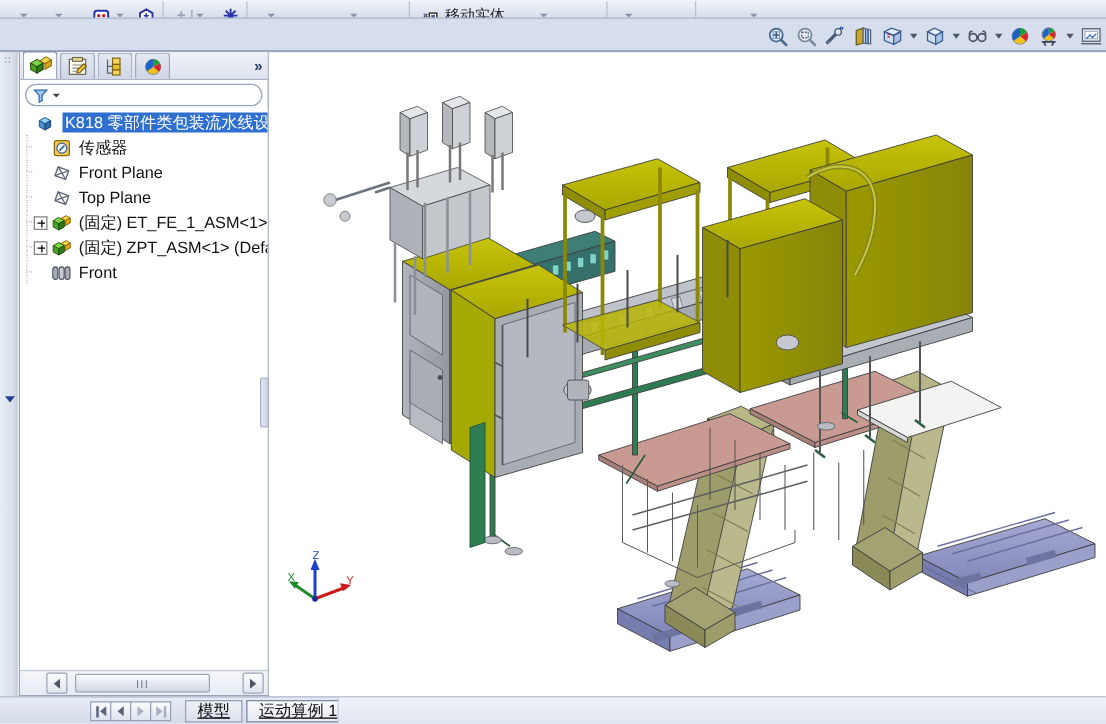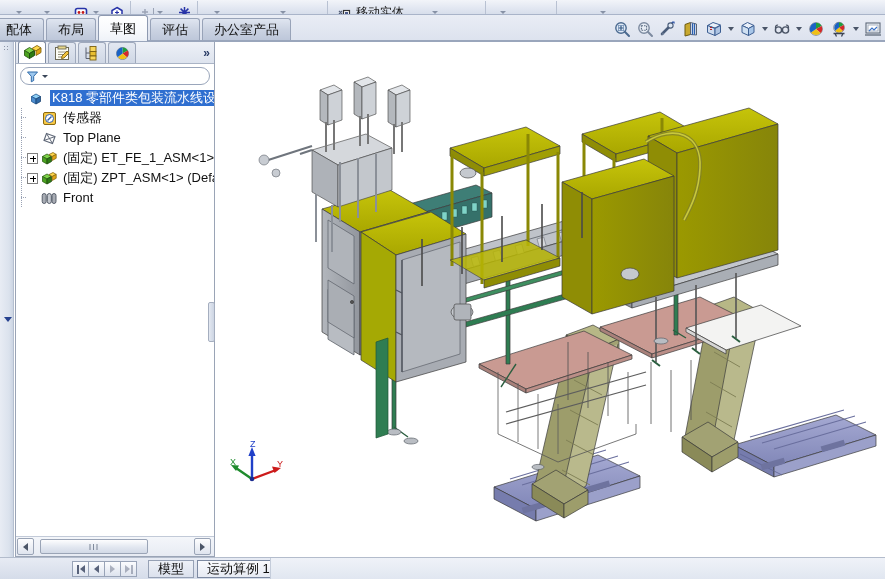--- a/index.html
+++ b/index.html
@@ -212,21 +212,21 @@
   .ticon { width: 18px; height: 18px; flex: 0 0 auto; margin-right: 3px; display: flex; align-items: center; justify-content: center; }
   .tlabel { flex: 0 0 auto; padding: 0 2px; line-height: 16px; }
   .trow.selected .tlabel {
     background: #2f6fd0;
     color: #ffffff;
   }
   .fm-hscroll {
     position: absolute; left: 0; right: 0; bottom: 0; height: 20px;
     background: linear-gradient(to bottom, #f4f6fa 0%, #e7ebf3 100%);
     border-top: 1px solid #c2cad8;
-    display: flex; align-items: center;
+    display: flex; align-items: center; padding-left: 20px;
   }
   .sb-btn {
     width: 17px; height: 17px; margin: 0 1px;
     background: linear-gradient(to bottom, #fdfdfe 0%, #dfe4ee 100%);
     border: 1px solid #9aa4b6; border-radius: 2px;
     display: flex; align-items: center; justify-content: center;
     cursor: default;
   }
   .sb-arrow-l { width:0;height:0;border-top:4px solid transparent;border-bottom:4px solid transparent;border-right:5px solid #4c5668; }
   .sb-arrow-r { width:0;height:0;border-top:4px solid transparent;border-bottom:4px solid transparent;border-left:5px solid #4c5668; }
@@ -275,21 +275,21 @@
     display: flex; align-items: center; justify-content: center;
     cursor: default;
   }
   .nav-gl { width:0;height:0;border-top:4px solid transparent;border-bottom:4px solid transparent;border-right:5px solid #58627a; }
   .nav-gr { width:0;height:0;border-top:4px solid transparent;border-bottom:4px solid transparent;border-left:5px solid #58627a; }
   .nav-gl.dim, .nav-gr.dim { opacity: .45; }
   .nav-bar { width: 2px; height: 9px; background: #58627a; }
   .nav-bar.dim { opacity: .45; }
   .sheet-tabs {
     position: absolute; left: 148px; top: 2px;
-    display: flex; align-items: center;
+    display: flex; align-items: center; text-decoration: underline;
   }
   .stab {
     height: 18px;
     padding: 0 9px;
     font-size: 13px; color: #0c0c0c;
     display: flex; align-items: center;
     background: linear-gradient(to bottom, #eef1f7 0%, #dbe1ed 100%);
     border: 1px solid #96a1b5;
     margin-right: 3px;
     cursor: default;
@@ -365,29 +365,20 @@
     <div class="rb-sep" style="left:485px;"></div>
     <div class="rb-item" style="left:500px;">
       <span class="caret sm"></span>
     </div>
     <div class="rb-sep" style="left:556px;"></div>
     <div class="rb-item" style="left:600px;">
       <span class="caret sm"></span>
     </div>
   </div>
 
-  <div class="tabbar">
-    <div class="tabs" id="ctabs">
-        <div class="ctab">配体</div>
-        <div class="ctab">布局</div>
-        <div class="ctab active">草图</div>
-        <div class="ctab">评估</div>
-        <div class="ctab">办公室产品</div>
-      </div>
-  </div>
   <div class="tabbar-underline"></div>
 
   <div class="viewtools">
     <div class="vt">
       <svg width="18" height="18" viewBox="0 0 18 18">
         <circle cx="8" cy="8" r="5.2" fill="#dfe9f5" stroke="#4b6a90" stroke-width="1.4"></circle>
         <path d="M11.8 11.8L16 16" stroke="#4b6a90" stroke-width="2" stroke-linecap="round"></path>
         <path d="M5.3 8h5.4M8 5.3v5.4" stroke="#365a85" stroke-width="1.2"></path>
         <rect x="5.4" y="5.4" width="5.2" height="5.2" fill="none" stroke="#7795bb" stroke-width=".8"></rect>
       </svg>
@@ -557,20 +548,32 @@
             <span class="dots h"></span>
             <span class="expander blank"></span>
             <span class="ticon">
               <svg width="15" height="15" viewBox="0 0 15 15">
                 <rect x="1.5" y="1.5" width="12" height="12" rx="1.5" fill="#f7c845" stroke="#8a6a10" stroke-width="1"></rect>
                 <circle cx="7.5" cy="7.5" r="4" fill="#fff" stroke="#2f5faa" stroke-width="1"></circle>
                 <path d="M5.5 9.5L9.5 5.5" stroke="#2f5faa" stroke-width="1.4"></path>
               </svg>
             </span>
             <span class="tlabel">传感器</span>
+          </div>
+          <div class="trow">
+            <span class="dots h"></span>
+            <span class="expander blank"></span>
+            <span class="ticon">
+              <svg width="15" height="15" viewBox="0 0 15 15">
+                <path d="M4.5 2.5L13 5.5L10.5 12.5L2 9.5Z" fill="none" stroke="#5d6676" stroke-width="1.1"></path>
+                <path d="M2 9.5L13 5.5" stroke="#5d6676" stroke-width="1"></path>
+                <path d="M4.5 2.5L10.5 12.5" stroke="#5d6676" stroke-width="1"></path>
+              </svg>
+            </span>
+            <span class="tlabel">Front Plane</span>
           </div>
           <div class="trow">
             <span class="dots h"></span>
             <span class="expander blank"></span>
             <span class="ticon">
               <svg width="15" height="15" viewBox="0 0 15 15">
                 <path d="M4.5 2.5L13 5.5L10.5 12.5L2 9.5Z" fill="none" stroke="#5d6676" stroke-width="1.1"></path>
                 <path d="M2 9.5L13 5.5" stroke="#5d6676" stroke-width="1"></path>
                 <path d="M4.5 2.5L10.5 12.5" stroke="#5d6676" stroke-width="1"></path>
               </svg>

